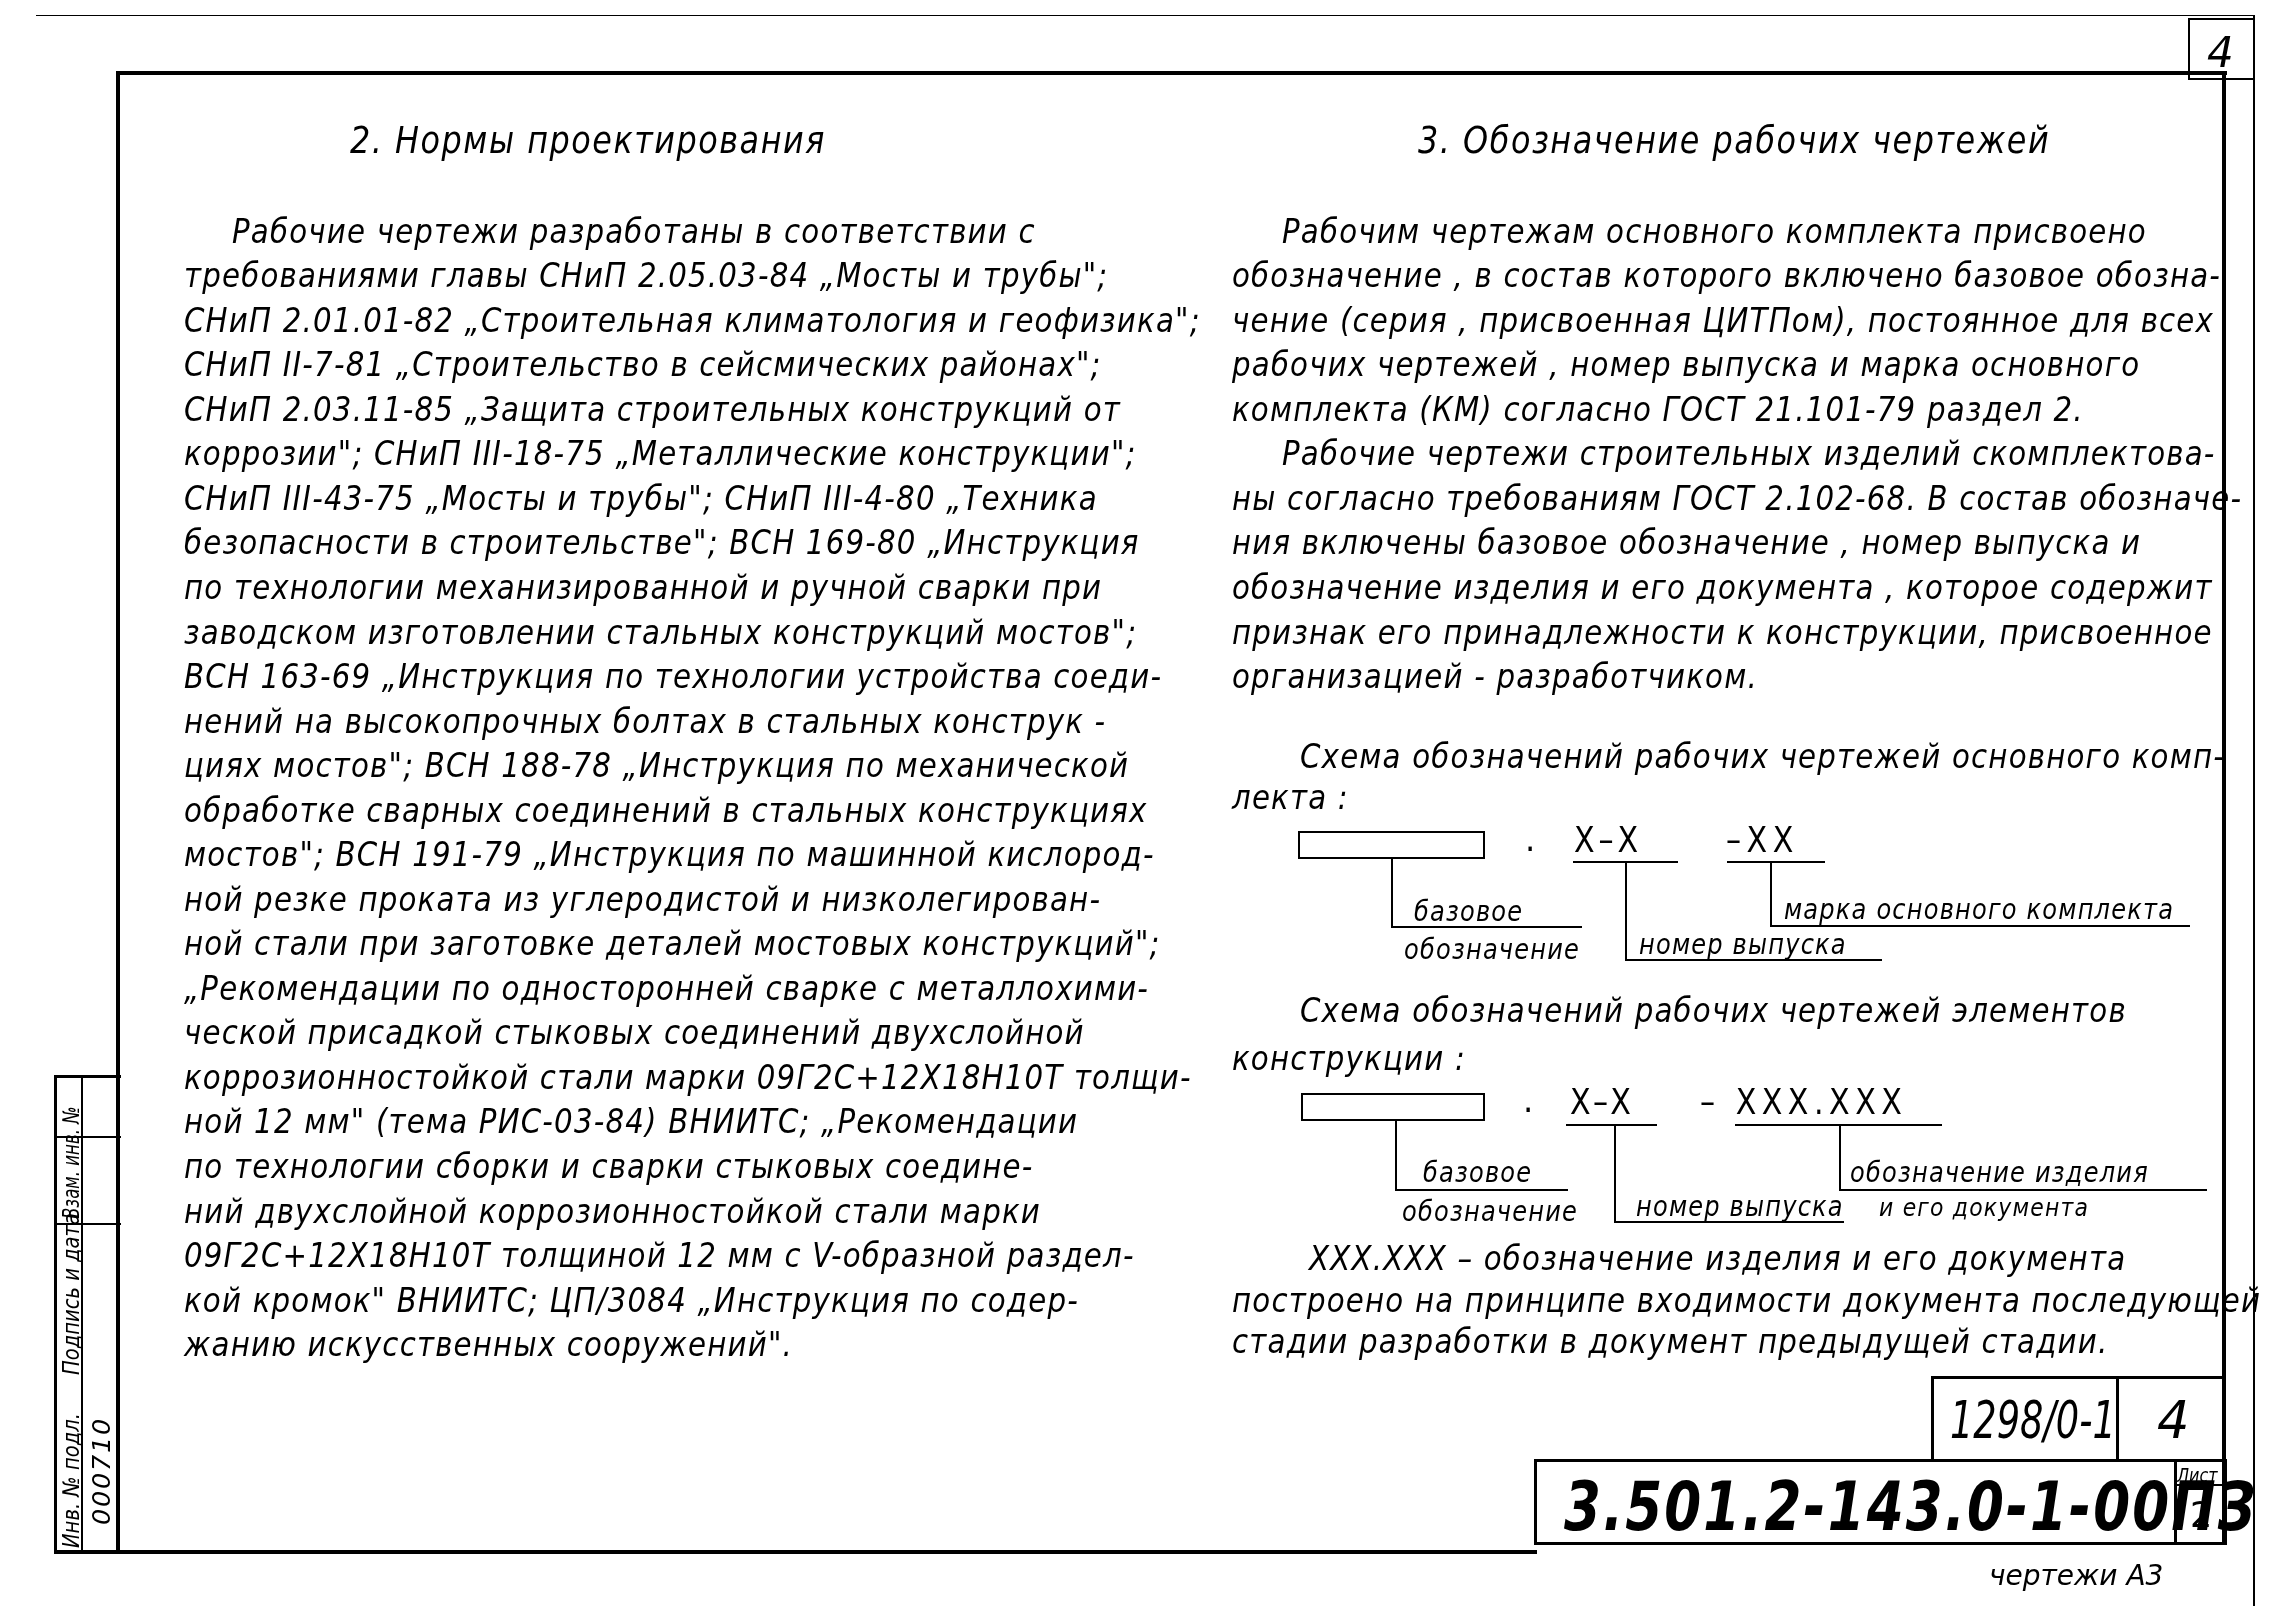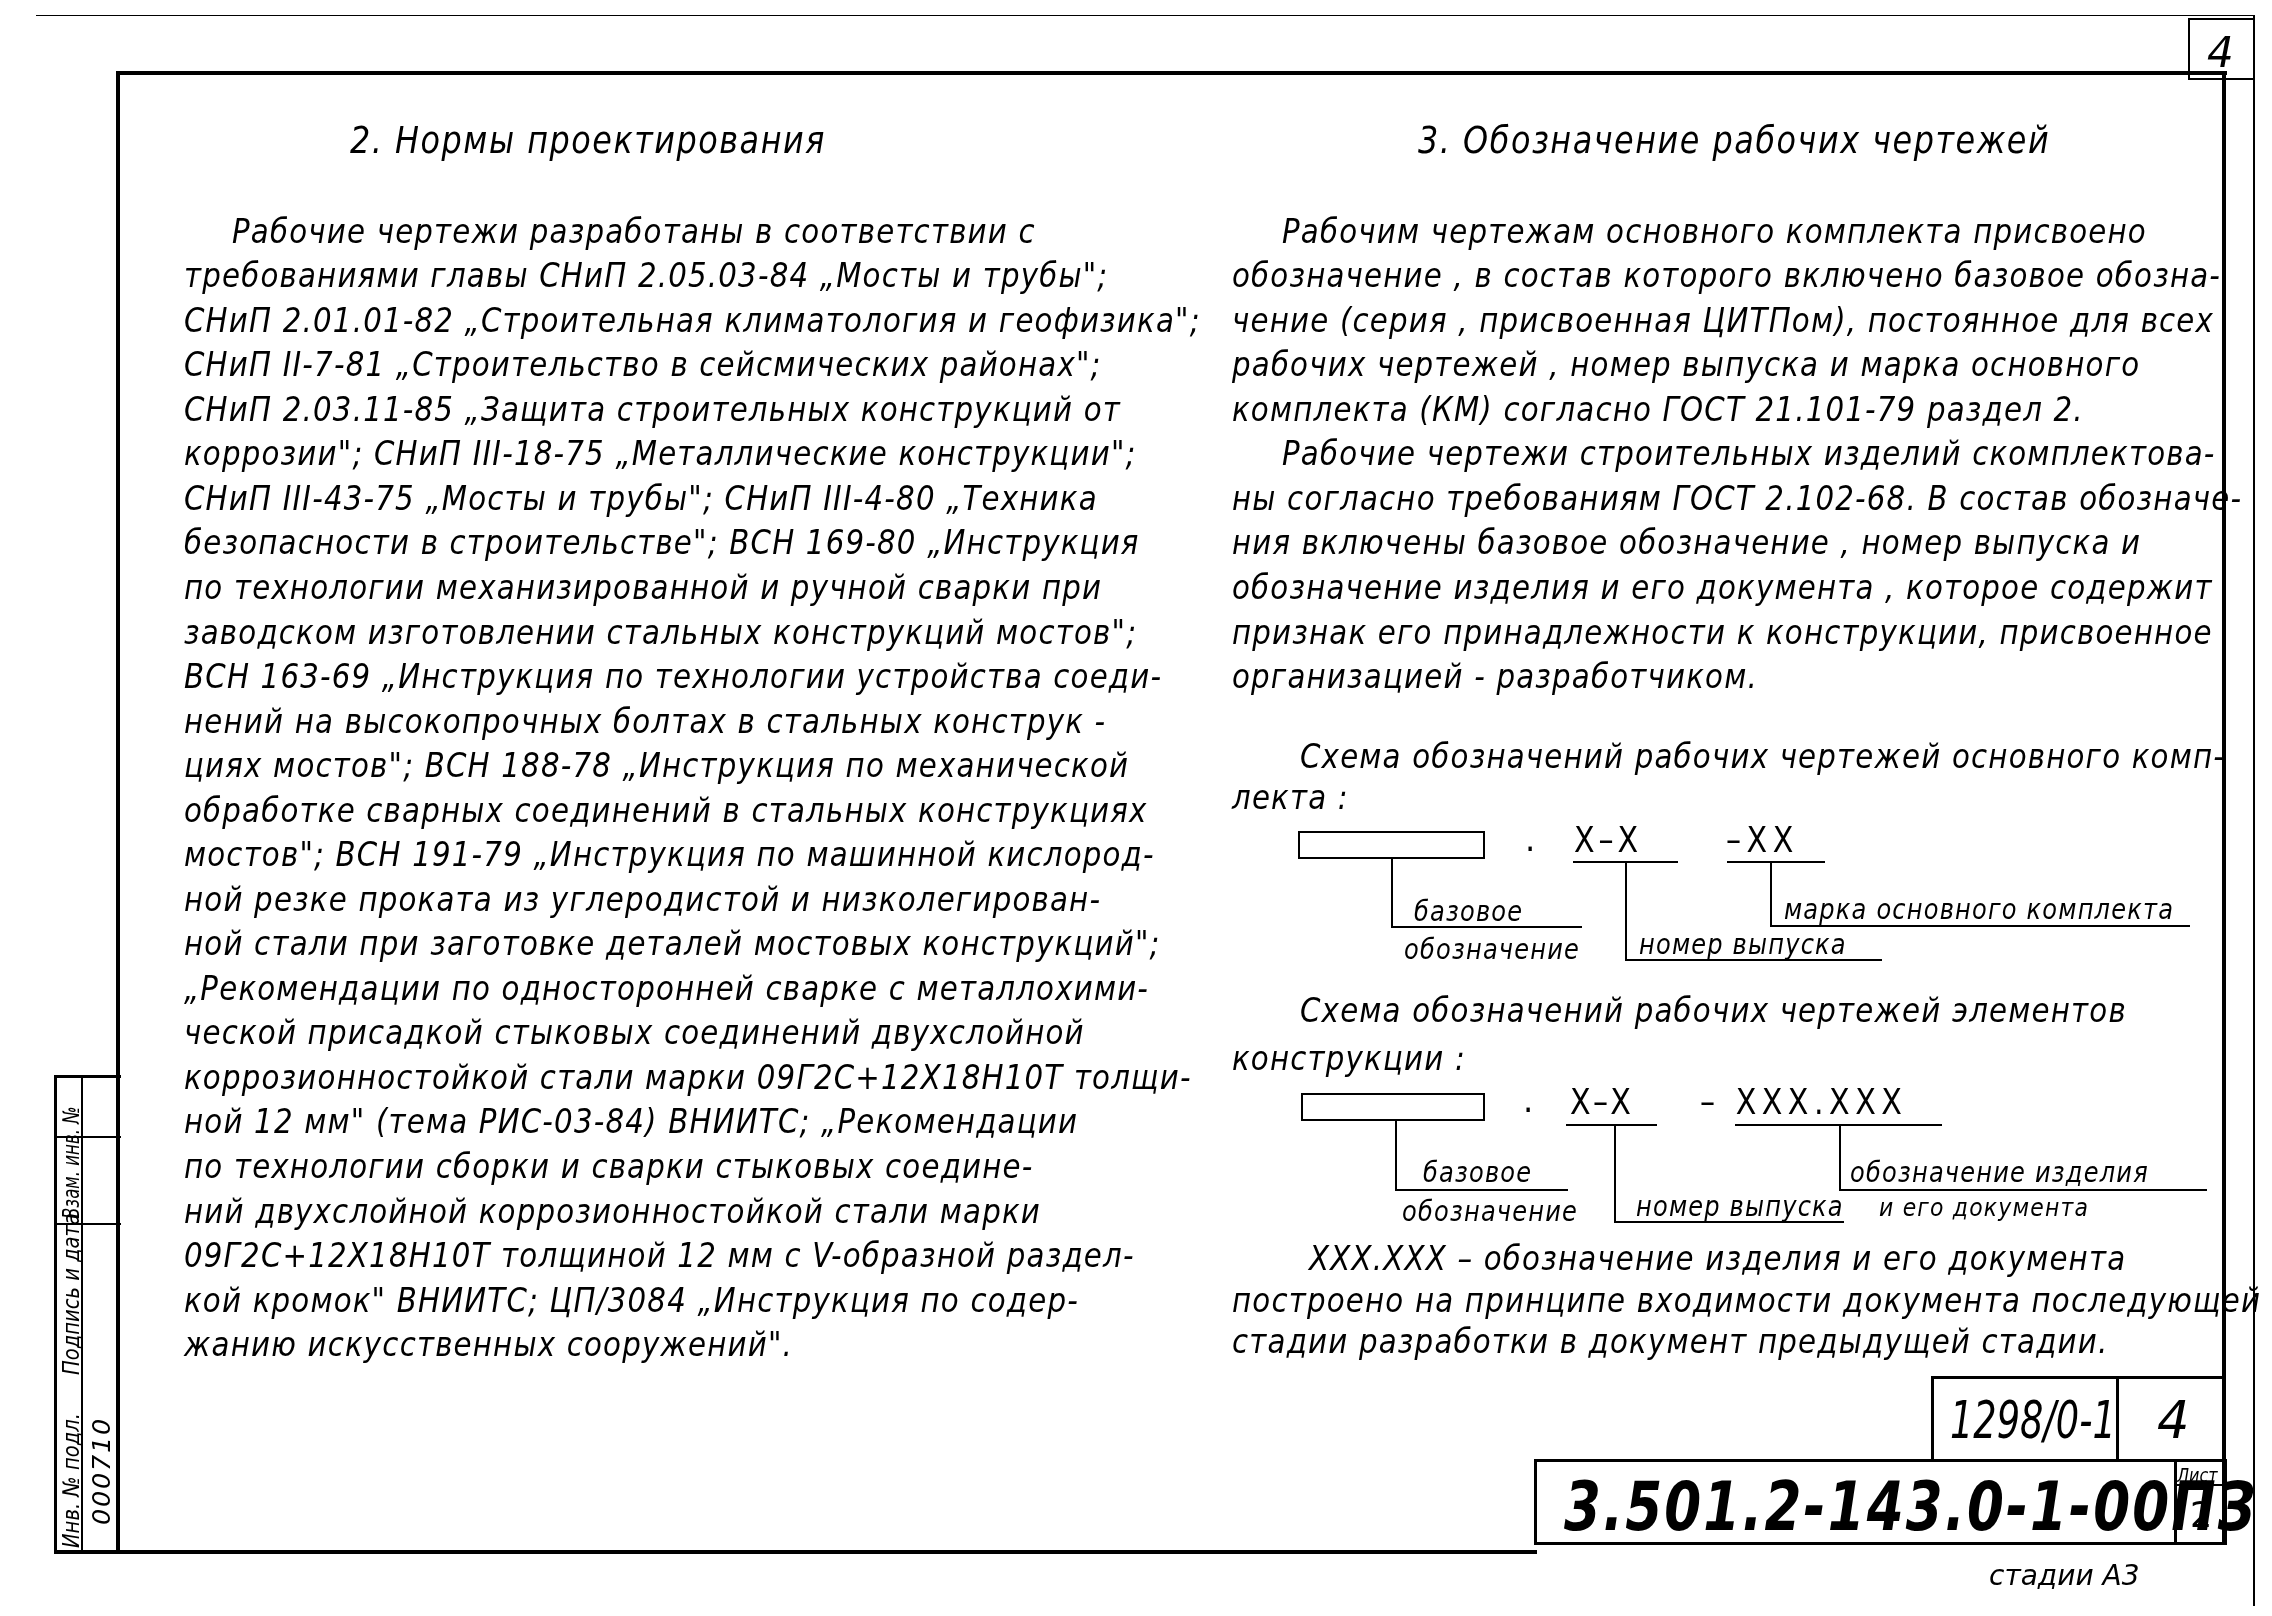--- a/index.html
+++ b/index.html
@@ -164,14 +164,14 @@
 
   <div class="box" style="left:1534px;top:1459px;width:693px;height:86px;"></div>
   <div class="tb-code" style="left:1564px;top:1473px;transform:scaleX(0.78);transform-origin:left top;">3.501.2-143.0-1-00ПЗ</div>
 
   <div class="vl" style="left:2174px;top:1459px;width:2.7px;height:86px;"></div>
   <div class="hl" style="left:2174px;top:1484px;width:53px;height:2.3px;"></div>
   <div class="abs" style="left:2177px;top:1463px;font-size:20px;font-style:italic;font-family:'DejaVu Sans',sans-serif;transform:scaleX(0.8);transform-origin:left top;white-space:nowrap;">Лист</div>
   <div class="abs" style="left:2190px;top:1495px;font-size:35px;font-family:'DejaVu Sans',sans-serif;">2</div>
 </div>
 
-<div class="abs" style="left:1989px;top:1559px;font-size:28px;font-style:italic;font-family:'DejaVu Sans',sans-serif;white-space:nowrap;">стадии А3</div>
+<div class="abs" style="left:1989px;top:1559px;font-size:28px;font-style:italic;font-family:'DejaVu Sans',sans-serif;white-space:nowrap;">чертежи А3</div>
 
 
 </body></html>

